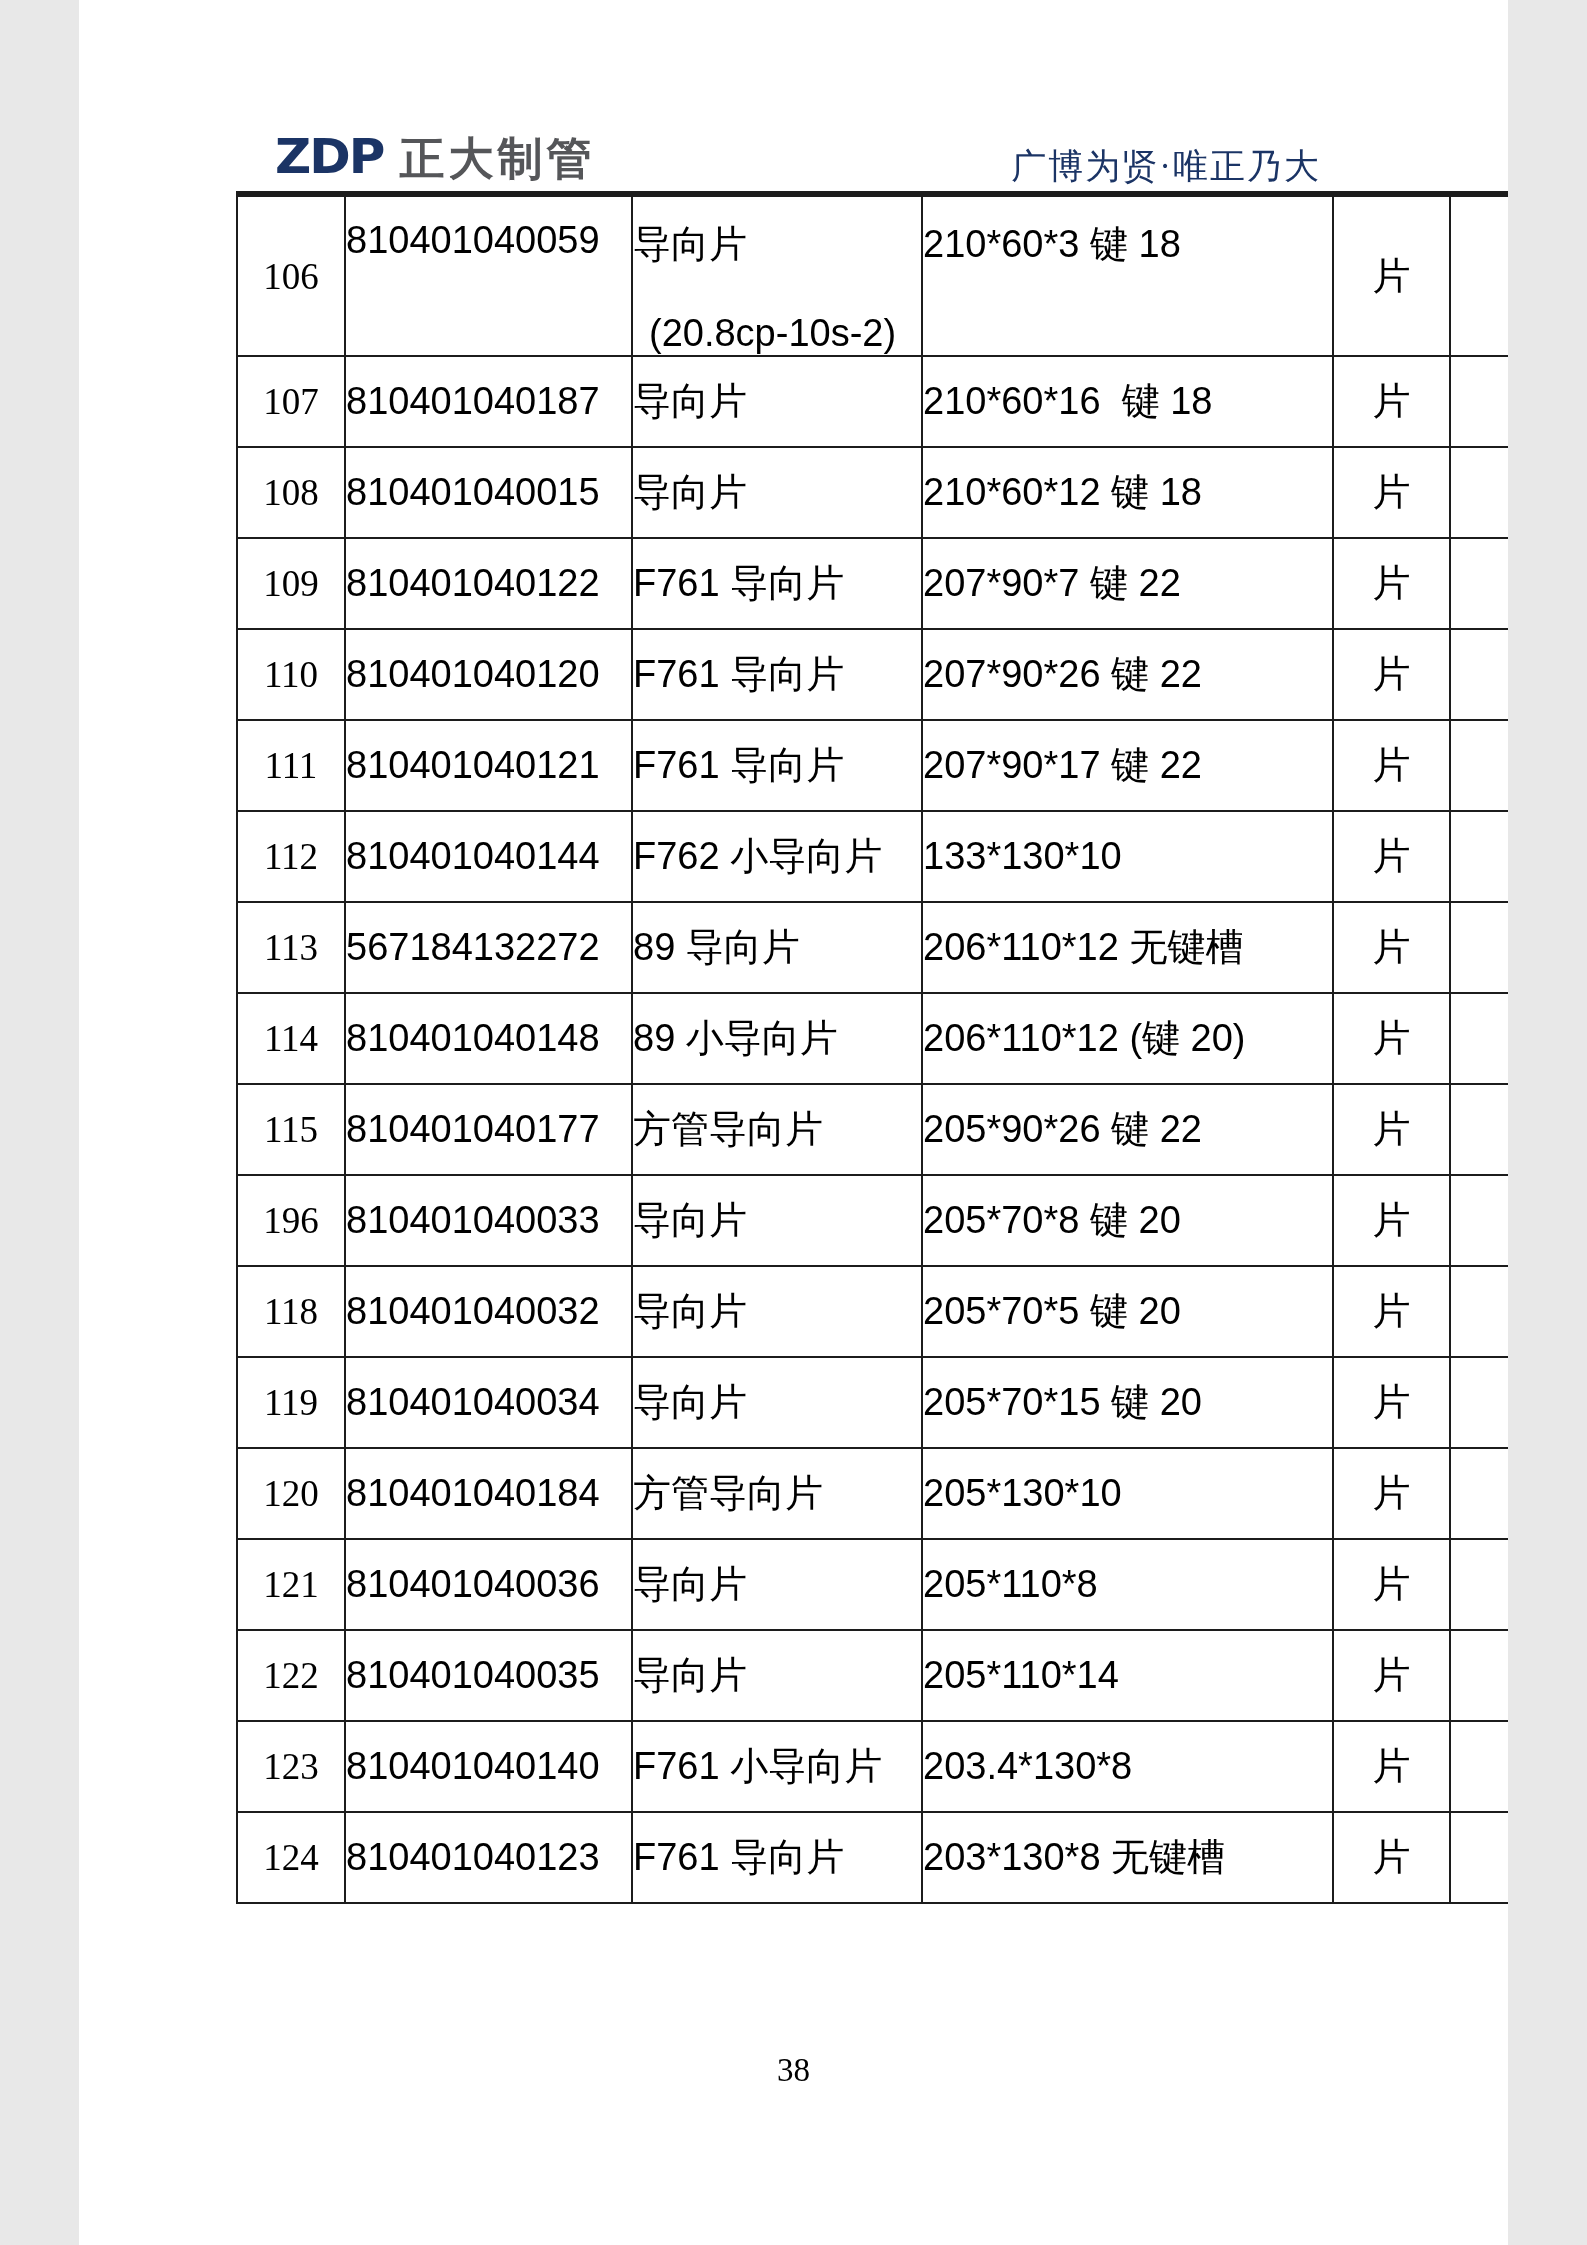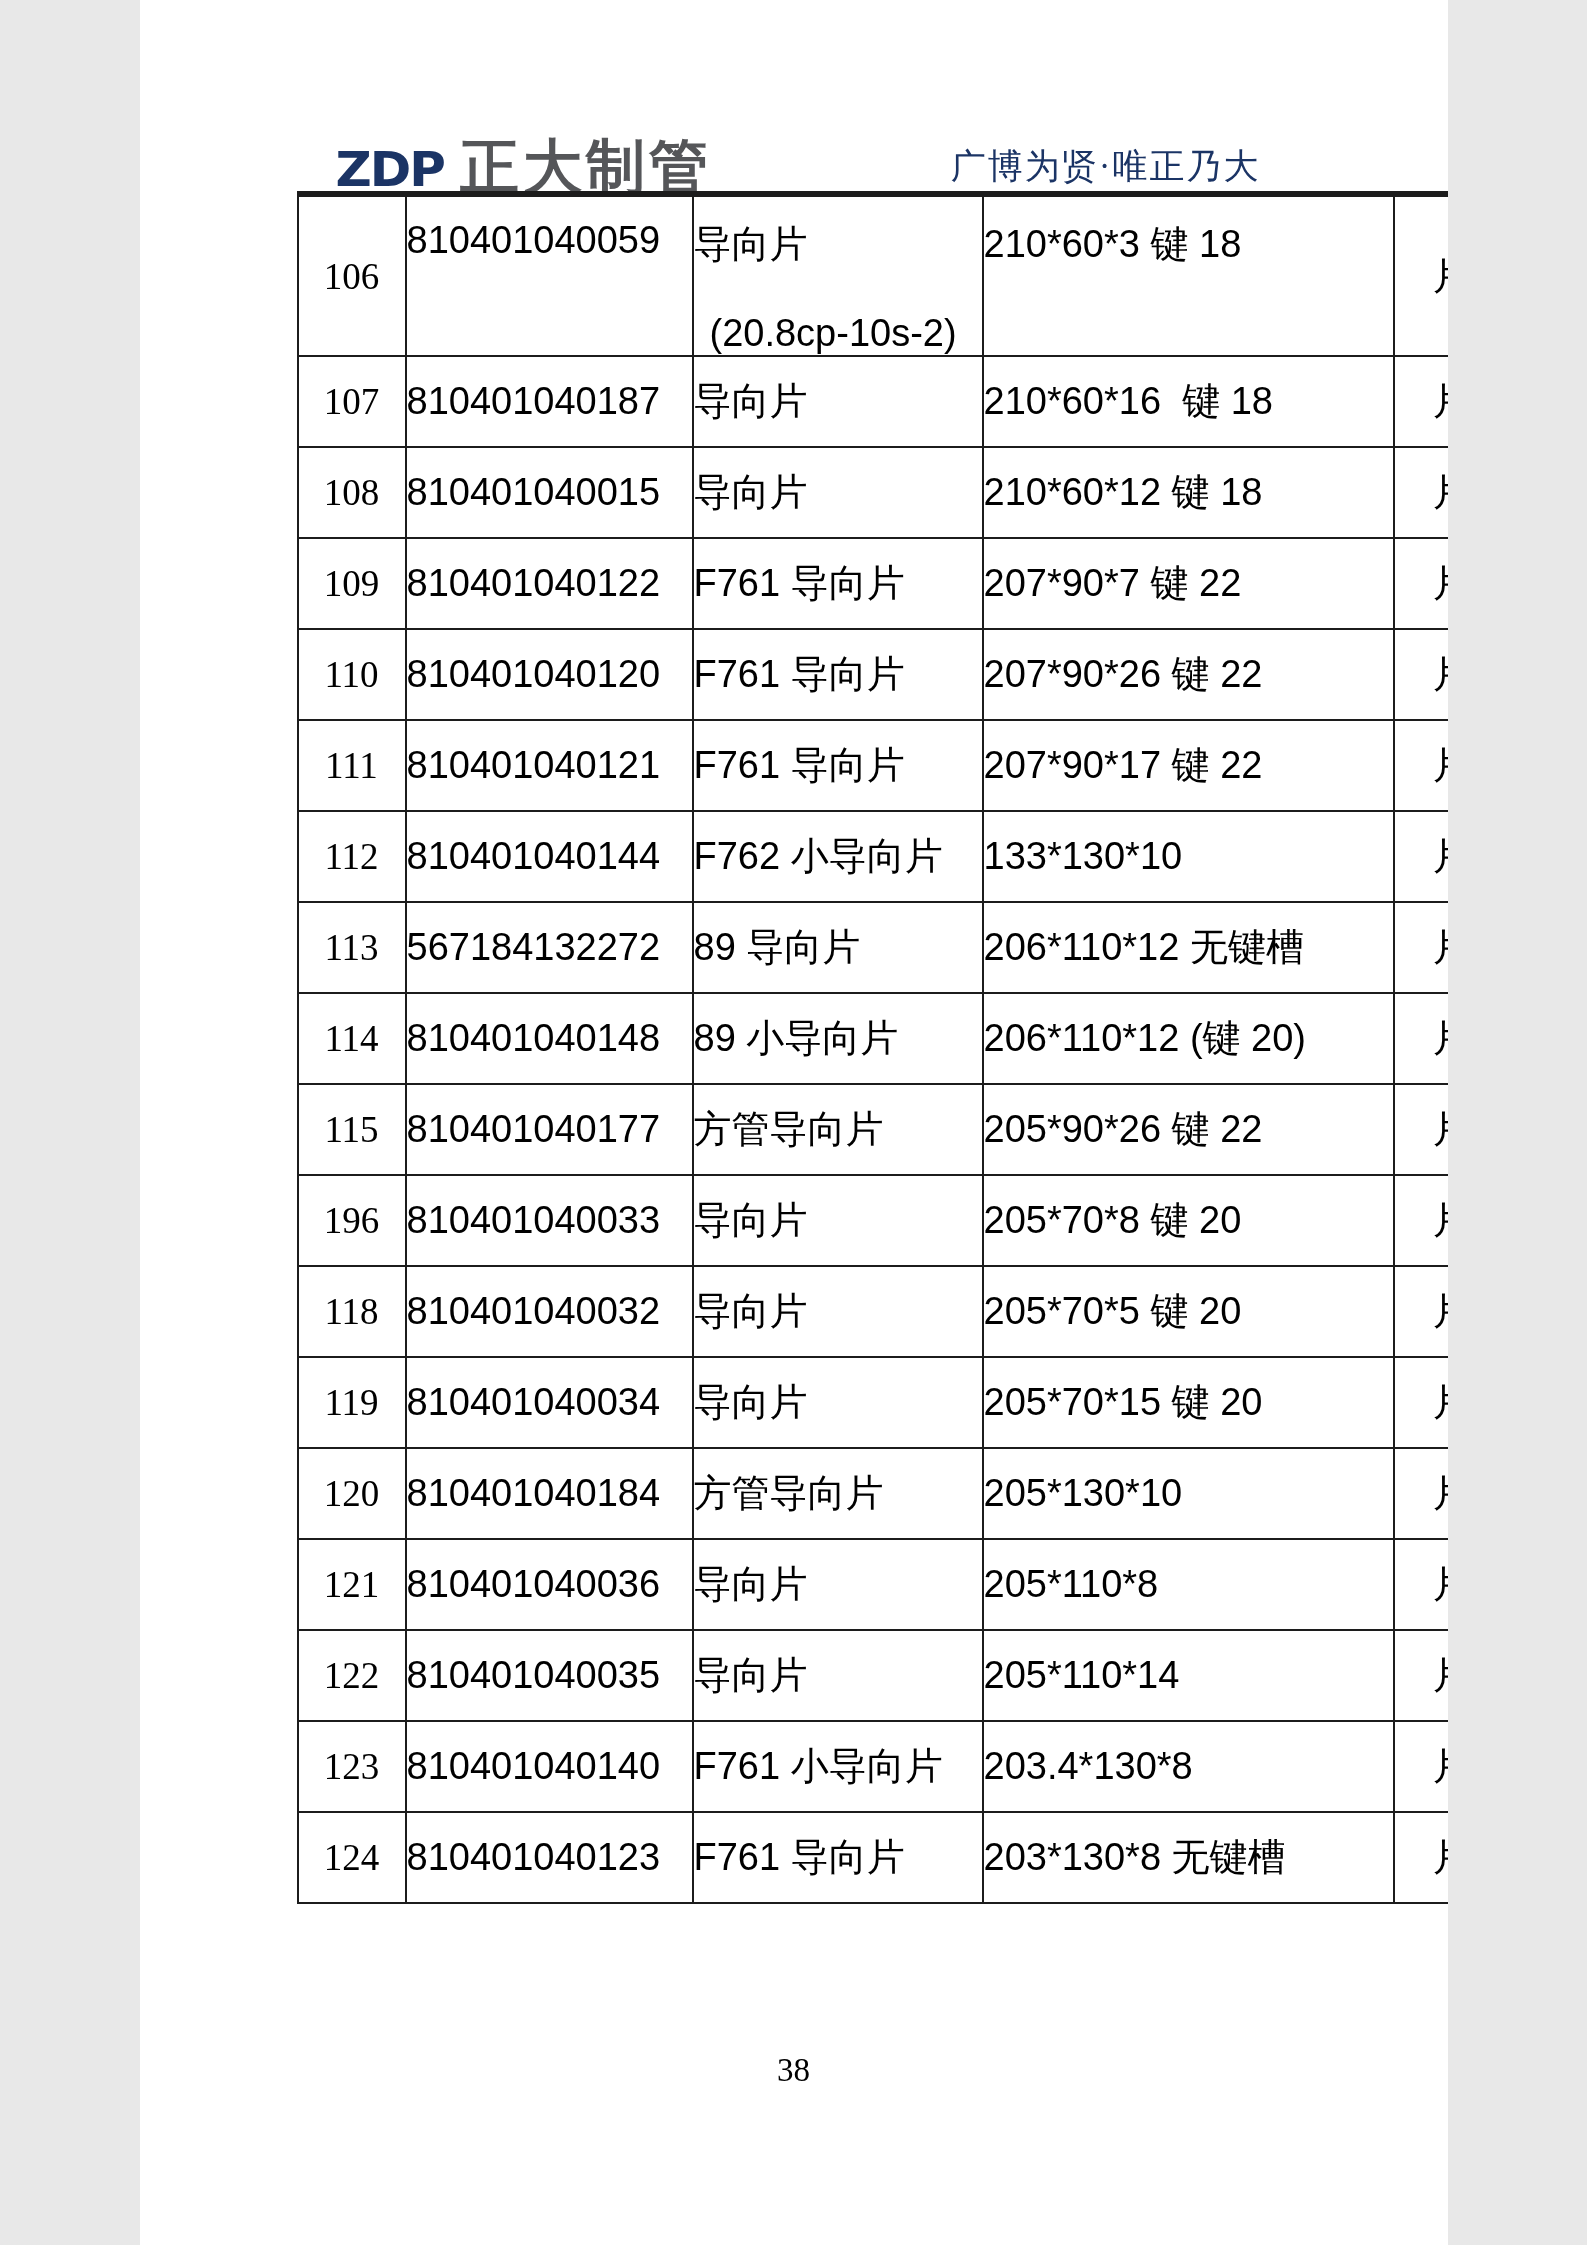--- a/index.html
+++ b/index.html
@@ -1,18 +1,18 @@
 <!DOCTYPE html>
 <html><head>
 <meta charset="utf-8">
 <style>
   html, body { margin: 0; padding: 0; background: #e8e8e8; }
   .page {
     position: relative;
-    width: 1308px;
+    width: 1429px;
     height: 2245px;
     margin: 0 auto;
     background: #ffffff;
     font-family: "Liberation Sans", sans-serif;
     color: #000;
     overflow: hidden;
   }
   
   .logo {
     position: absolute;
@@ -25,21 +25,21 @@
   }
   .logo-zdp {
     font-family: "DejaVu Sans", sans-serif;
     font-size: 50px;
     font-weight: 900;
     letter-spacing: -2px;
     color: #1b3465;
     transform: scaleY(0.95);
   }
   .logo-cn {
-    font-size: 59px;
+    font-size: 45px;
     font-weight: 700;
     letter-spacing: 4px;
     color: #555659;
   }
   .tagline {
     position: absolute;
     top: 143px;
     right: 187px;
     font-family: "Liberation Serif", serif;
     font-weight: 400;

